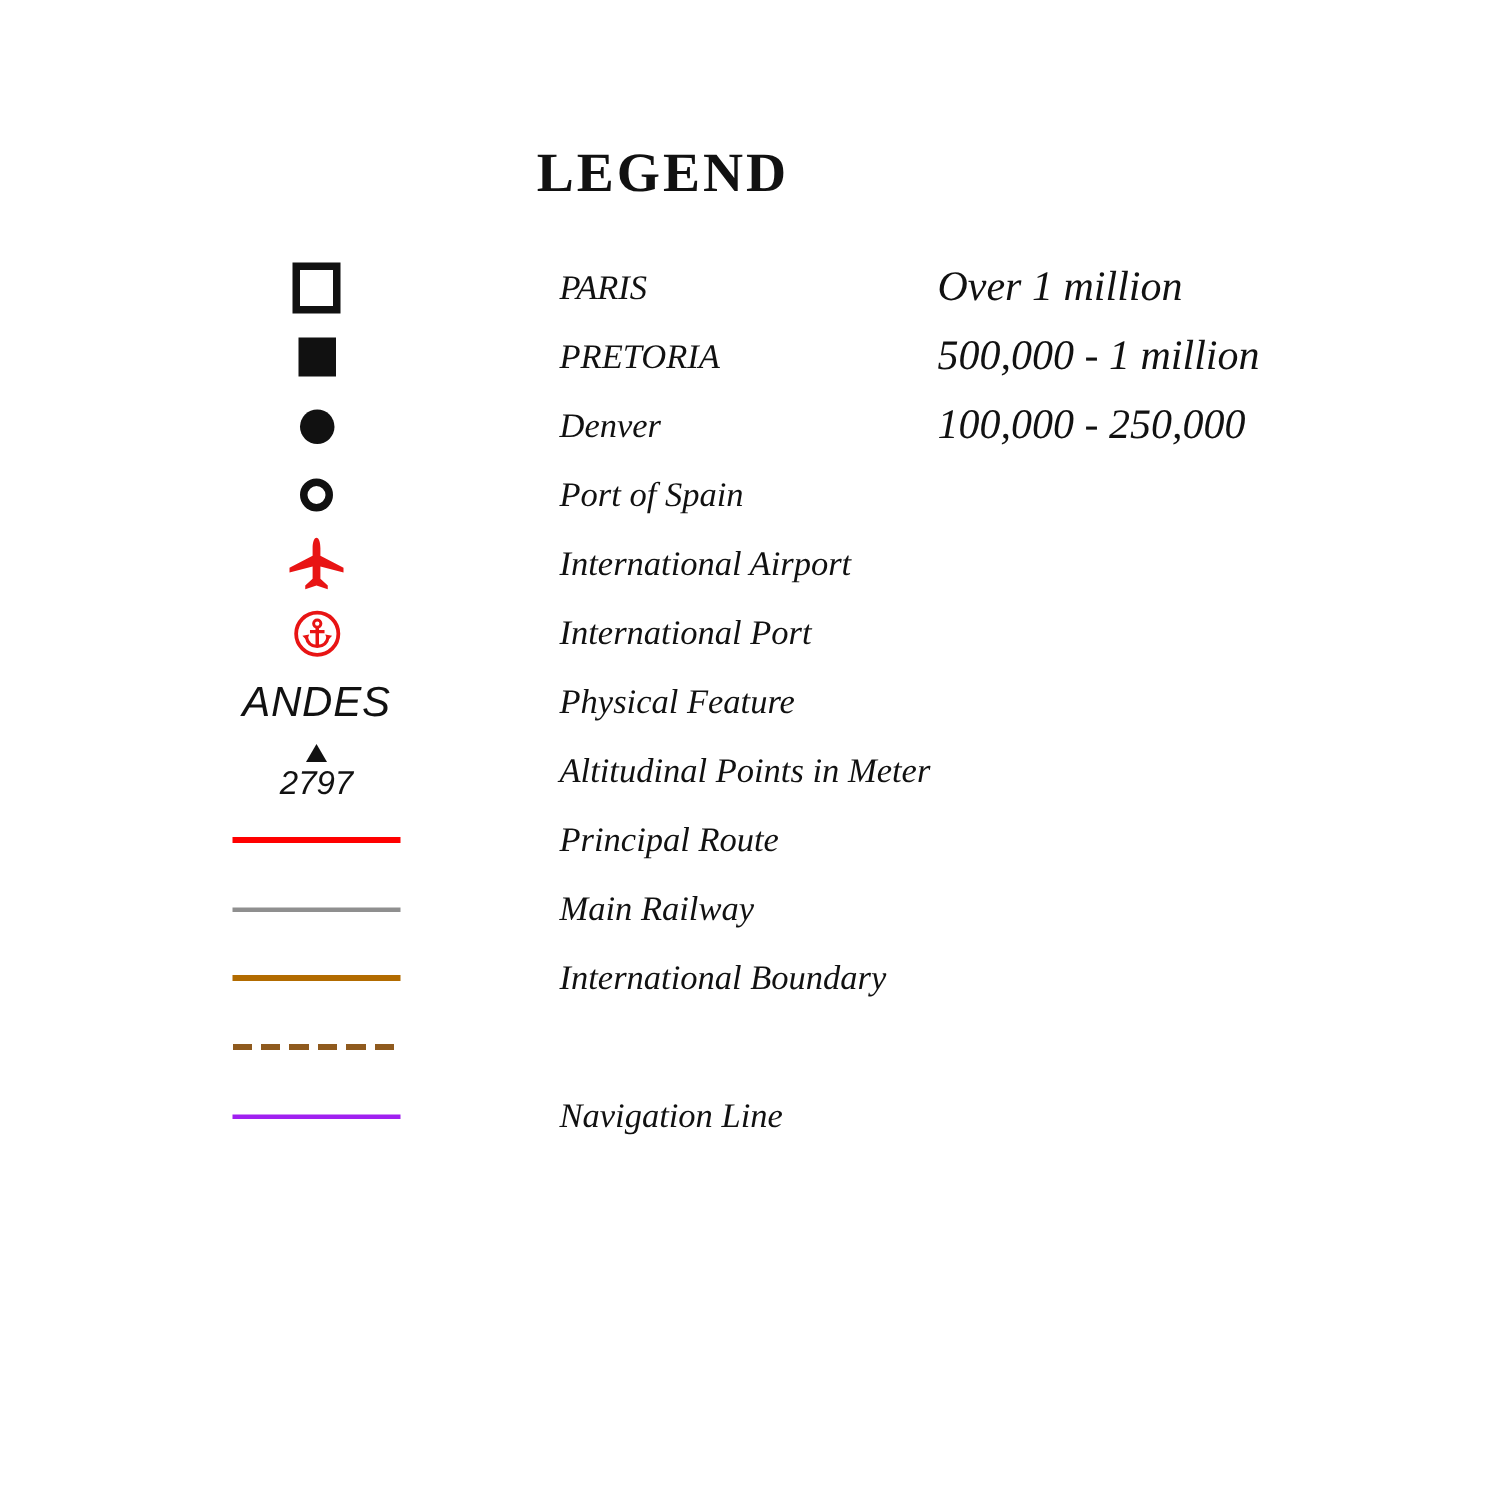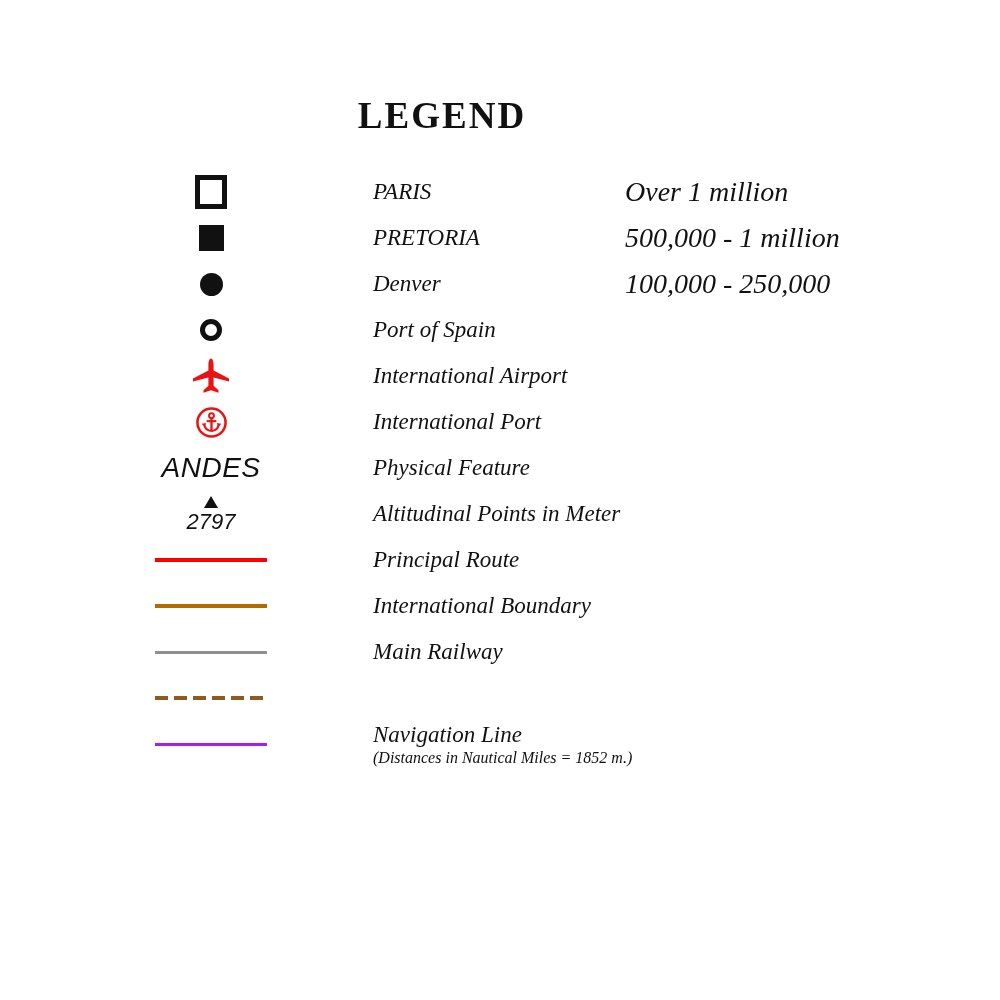--- a/index.html
+++ b/index.html
@@ -41,21 +41,21 @@
   .alt-stack { display:flex; flex-direction:column; align-items:center; gap:3px; }
   .triangle  { width:0; height:0; border-left:7px solid transparent;
                border-right:7px solid transparent; border-bottom:12px solid #111; }
   .alt-num   { font-family:"Liberation Sans", sans-serif; font-size:22px; line-height:1; }
   .line        { width:112px; }
   .line-red    { height:4px; background:#ff0000; }
   .line-gray   { height:3px; background:#8f8f8f; }
   .line-brown  { height:4px; background:#b26b00; }
   .line-dashed { height:4px; background:repeating-linear-gradient(90deg,#8f5a1e 0 13px,transparent 13px 19px); }
   .line-purple { height:3px; background:#a020f0; }
-  .nav-stack { display:flex; flex-direction:column; justify-content:center; }
+  .nav-stack { display:flex; flex-direction:row; justify-content:center; }
   .nav-caption { font-size:16px; line-height:1.1; margin-top:1px; }
 </style>
 </head>
 <body>
 
 <div class="legend">
   <div class="legend-title">LEGEND</div>
 
   <div class="rows">
 
@@ -135,44 +135,43 @@
 
     <div class="row">
       <div class="sym">
           <span class="line line-red"></span>
         </div>
       <div class="label">Principal Route</div>
     </div>
 
     <div class="row">
       <div class="sym">
-          <span class="line line-brown"></span>
+          <span class="line line-gray"></span>
         </div>
-      <div class="label">International Boundary</div>
+      <div class="label">Main Railway</div>
     </div>
 
     <div class="row">
       <div class="sym">
-          <span class="line line-gray"></span>
+          <span class="line line-brown"></span>
         </div>
-      <div class="label">Main Railway</div>
+      <div class="label">International Boundary</div>
     </div>
 
     <div class="row">
       <div class="sym">
           <span class="line line-dashed"></span>
         </div>
     </div>
 
     <div class="row">
       <div class="sym">
           <span class="line line-purple"></span>
         </div>
       <div class="label">
         <span class="nav-stack">
           <span>Navigation Line</span>
-          <span class="nav-caption">(Distances in Nautical Miles = 1852 m.)</span>
         </span>
       </div>
     </div>
 
   </div>
 </div>
 
 </body></html>

